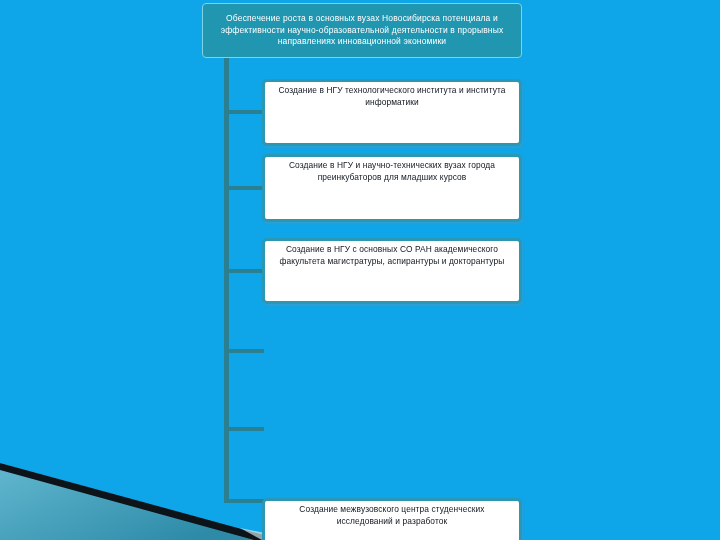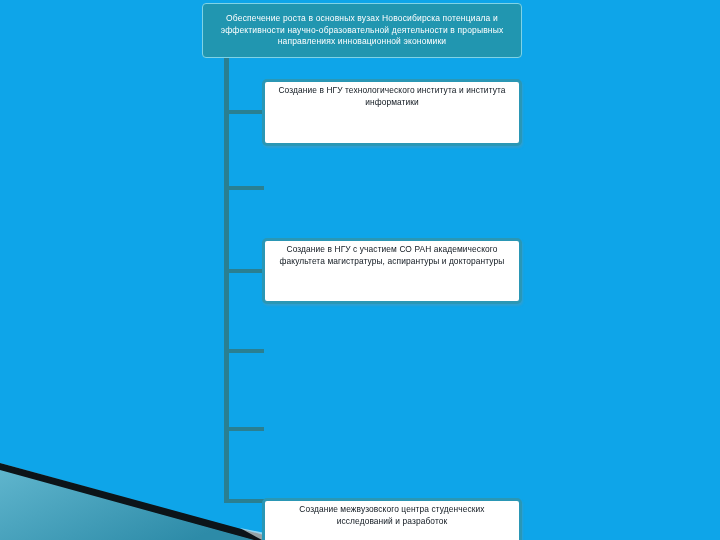--- a/index.html
+++ b/index.html
@@ -123,23 +123,26 @@
   <div class="branch" style="left:224px; top:499px; width:40px;"></div>
 
   <div id="title-box">
     <div class="title-text">Обеспечение роста в основных вузах Новосибирска потенциала и эффективности научно-образовательной деятельности в прорывных направлениях инновационной экономики</div>
   </div>
 
   <div class="node-box" style="top:79px; height:67px;">
     <div class="node-text">Создание в НГУ технологического института и института информатики</div>
   </div>
 
+  <div class="node-box" style="top:154px; height:68px;">
+    <div class="node-text">Создание в НГУ и научно-технических вузах города преинкубаторов для младших курсов</div>
+  </div>
 
   <div class="node-box" style="top:238px; height:66px;">
-    <div class="node-text">Создание в НГУ с участием СО РАН академического факультета магистратуры, аспирантуры и докторантуры</div>
+    <div class="node-text">Создание в НГУ с основных СО РАН академического факультета магистратуры, аспирантуры и докторантуры</div>
   </div>
 
 
 
   <div class="node-box" style="top:474px; height:55px;margin-top:24px;">
     <div class="node-text">Создание межвузовского центра студенческих исследований и разработок</div>
   </div>
 
 </div>
 

